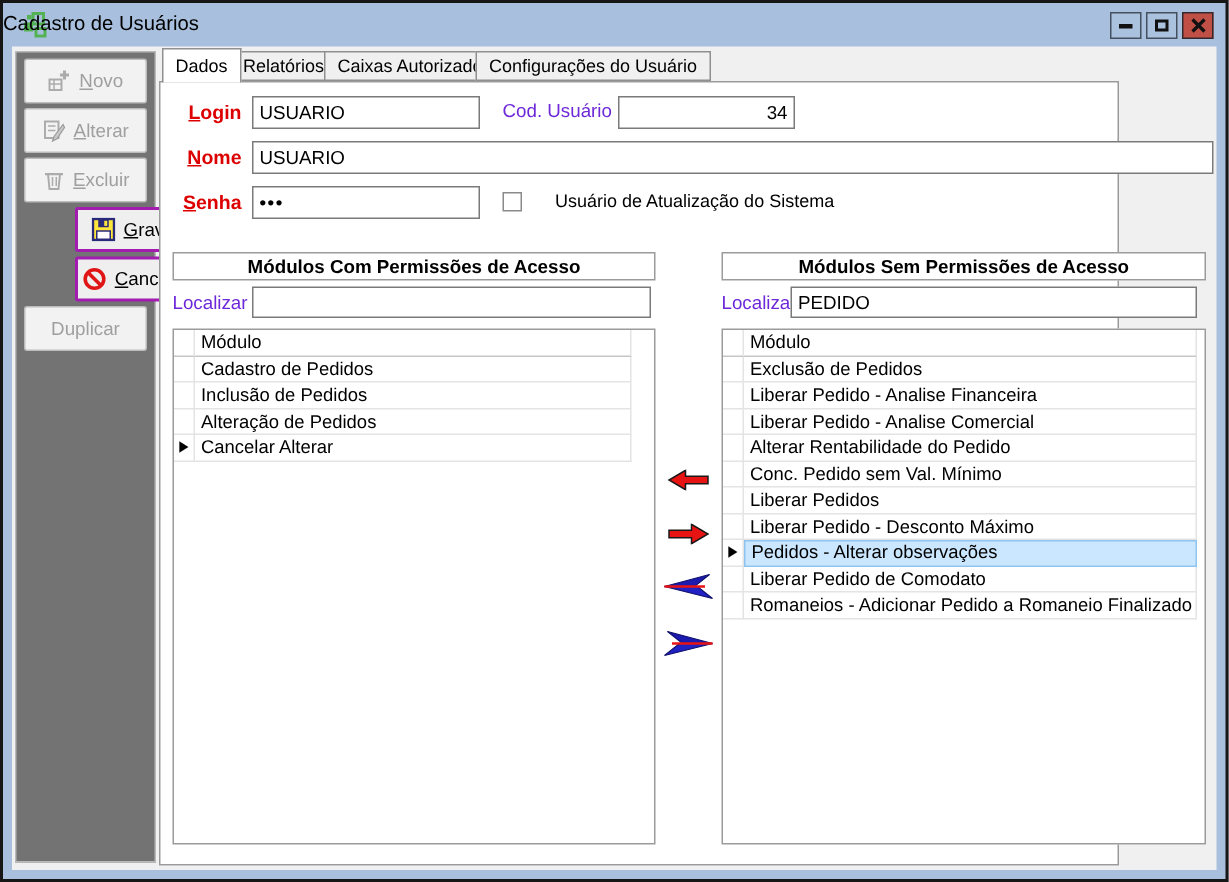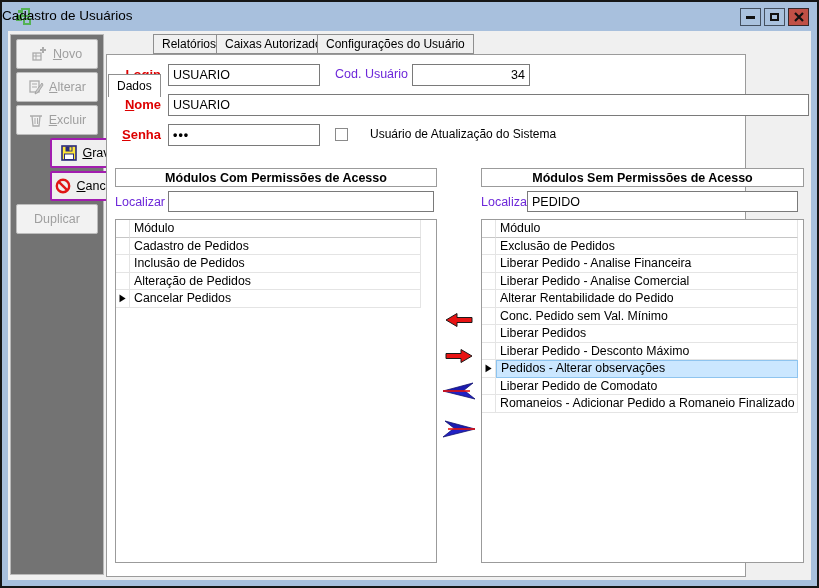--- a/index.html
+++ b/index.html
@@ -142,21 +142,21 @@
           <line x1="3.8" y1="3.8" x2="12.2" y2="12.2" stroke="#e01616" stroke-width="2.4"></line>
         </svg>
         <span><u>C</u>ancelar</span>
       </div>
       <div class="sbtn" style="top:169px;">
         <span>Duplicar</span>
       </div>
     </div>
 
     <div class="tabstrip">
-      <div class="tab active" style="left:2px;margin-top:42px;"><span>Dados</span></div>
+      <div class="tab active" style="left:2px;"><span>Dados</span></div>
       <div class="tab" style="left:47px;"><span>Relatórios</span></div>
       <div class="tab" style="left:110px;"><span>Caixas Autorizados</span></div>
       <div class="tab" style="left:211px;"><span>Configurações do Usuário</span></div>
     </div>
 
     <div class="tabpage">
 
       <label class="flabel" style="left:2px; top:12px; width:52px;"><u>L</u>ogin</label>
       <input class="tinput" style="left: 61px; top: 9px; width: 152px; height: 22px;" value="USUARIO">
       <label class="blabel" style="left:228px; top:12px;">Cod. Usuário</label>
@@ -190,21 +190,21 @@
           <div class="lcell">Inclusão de Pedidos</div>
         </div>
         <div class="lrow">
           <div class="lgutter"></div>
           <div class="lcell">Alteração de Pedidos</div>
         </div>
         <div class="lrow">
           <div class="lgutter">
               <span class="marker">▶</span>
             </div>
-          <div class="lcell">Cancelar Pedidos</div>
+          <div class="lcell">Cancelar Alterar</div>
         </div>
       </div>
 
       <button class="tbtn" style="top:254px;">
         <svg width="28" height="14" viewBox="0 0 28 14">
           <polygon points="27,4.5 12,4.5 12,0.5 1,7 12,13.5 12,9.5 27,9.5" fill="#e81313" stroke="#1a1a1a" stroke-width="1"></polygon>
         </svg>
       </button>
       <button class="tbtn" style="top:290px;">
         <svg width="28" height="14" viewBox="0 0 28 14">

